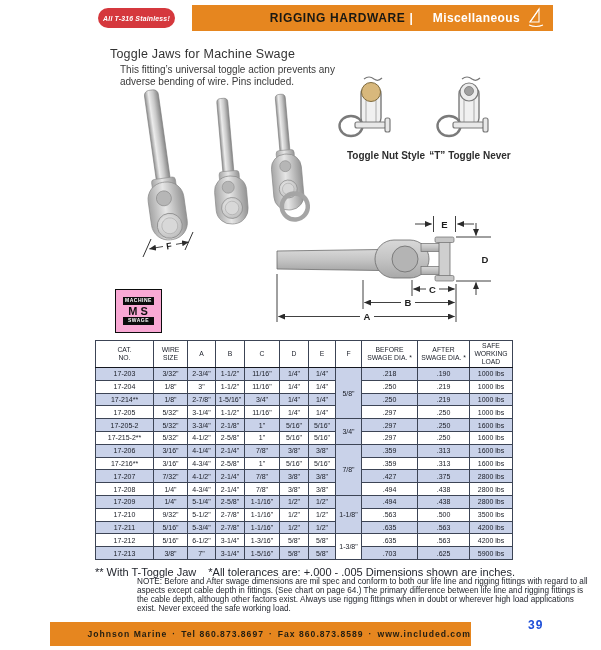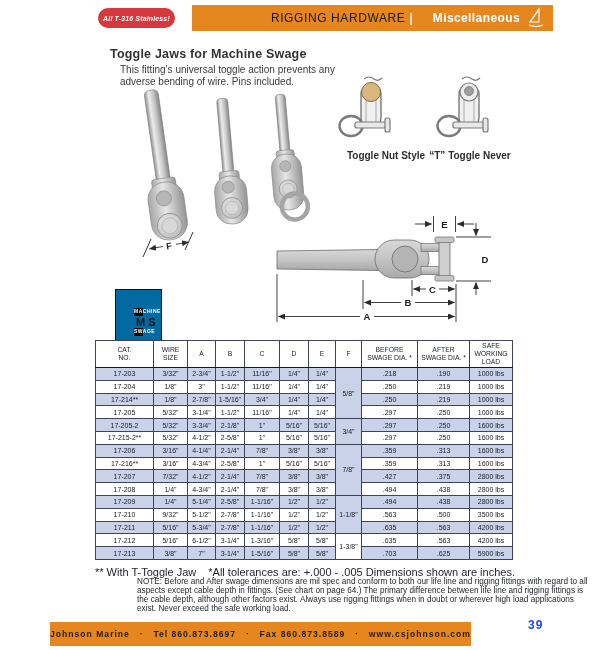--- a/index.html
+++ b/index.html
@@ -6,33 +6,33 @@
   html,body { background:#ffffff; }
   body { width:601px; height:650px; position:relative; font-family:"Liberation Sans",sans-serif; overflow:hidden; }
   .abs { position:absolute; }
 
   
   .badge { left:98px; top:8px; width:77px; height:20px; background:#d5383d; border-radius:11px;
            color:#fff; font-size:6.9px; font-weight:bold; font-style:italic;
            display:flex; align-items:center; justify-content:center; letter-spacing:.2px; }
   .hbar { left:192px; top:5px; width:361px; height:26px; background:#e6861f;
           display:flex; align-items:center; justify-content:flex-end; padding-right:7px; }
-  .hbar .t1 { color:#181813; font-weight:normal; font-size:12px; letter-spacing:.6px; }
+  .hbar .t1 { color:#181813; font-weight:bold; font-size:12px; letter-spacing:.6px; }
   .hbar .t2 { color:#ffffff; font-weight:bold; font-size:12px; margin:0 4px; }
   .hbar .t3 { color:#ffffff; font-weight:bold; font-size:12px; letter-spacing:.4px; margin-right:6px;padding-left:16px; }
 
   
-  .title { left:110px; top:47px; font-size:12.5px; font-weight:bold; color:#333; letter-spacing:.2px; }
+  .title { left:110px; top:47px; font-size:12.5px; font-weight:normal; color:#333; letter-spacing:.2px; }
   .desc  { left:120px; top:64px; width:245px; font-size:10px; color:#3a3a3a; line-height:1.22; }
 
   
   .ill-label { font-size:10px; font-weight:bold; color:#2e2e2e; text-align:center; }
 
   
-  .stamp { left:115px; top:289px; width:47px; border:1.6px solid #0c0c0c; padding:18px; background:#0369a1; }
+  .stamp { left:115px; top:289px; width:47px; border:1.6px solid #0c0c0c; padding:7px; background:#f9a8d4; }
   .stamp .band { background:#0c0c0c; color:#fff; font-size:5px; font-weight:bold; text-align:center;
                  letter-spacing:.5px; padding:1px 0; line-height:1.1; }
   .stamp .mid  { font-size:11px; font-weight:bold; letter-spacing:3px; text-align:center; color:#111;
                  line-height:1.05; padding:1px 0 0 2px; }
 
   
   .spec-table { position:absolute; left:95px; top:340px; border-collapse:collapse; table-layout:fixed;
                 border:1.6px solid #14171f; background:#fff; }
   .spec-table th { font-weight:normal; font-size:6.8px; color:#20242e; background:#fff;
                    border:0.8px solid #3c4455; border-bottom:1.6px solid #14171f;
@@ -43,21 +43,21 @@
   .spec-table td.fcell { background:#ffffff; }
   .spec-table tr.gstart td { border-top:1.5px solid #14171f; }
 
   
   .footline { left:95px; top:566px; font-size:11px; color:#23262e; }
   .footline .gap { display:inline-block; width:12px; }
   .note { left:95px; top:578px; width:452px; font-size:8.2px; line-height:8.9px; color:#23262e;margin-left:42px; }
 
   
   .fbar { left:50px; top:622px; width:421px; height:24px; background:#e6861f;
-          display:flex; align-items:center; justify-content:space-between; }
+          display:flex; align-items:center; justify-content:flex-end; }
   .fbar span { color:#211d12; font-weight:bold; font-size:8.6px; letter-spacing:1px; }
   .fbar .sep { margin:0 5px; }
   .pageno { left:528px; top:618px; font-size:12px; font-weight:bold; color:#1d4ed8; letter-spacing:1px; }
 
   svg text.dim { font-family:"Liberation Sans",sans-serif; font-weight:bold; font-size:9.5px; fill:#1e1e1e; }
   svg text.dimF { font-family:"Liberation Sans",sans-serif; font-weight:bold; font-size:9px; fill:#1e1e1e; }
 </style>
 </head>
 <body>
 
@@ -444,17 +444,17 @@
   </div>
   <div class="abs note">NOTE: Before and After swage dimensions are mil spec and conform to both our life line and rigging fittings with regard to all aspects except cable depth in fittings. (See chart on page 64.) The primary difference between life line and rigging fittings is the cable depth, although other factors exist. Always use rigging fittings when in doubt or wherever high load applications exist. Never exceed the safe working load.</div>
 
   <div class="abs fbar">
     <span>Johnson Marine</span>
     <span class="sep">·</span>
     <span>Tel 860.873.8697</span>
     <span class="sep">·</span>
     <span>Fax 860.873.8589</span>
     <span class="sep">·</span>
-    <span>www.csjohnson.com</span>
+    <span>www.included.com</span>
   </div>
   <div class="abs pageno">39</div>
 
 </div>
 
 </body></html>

